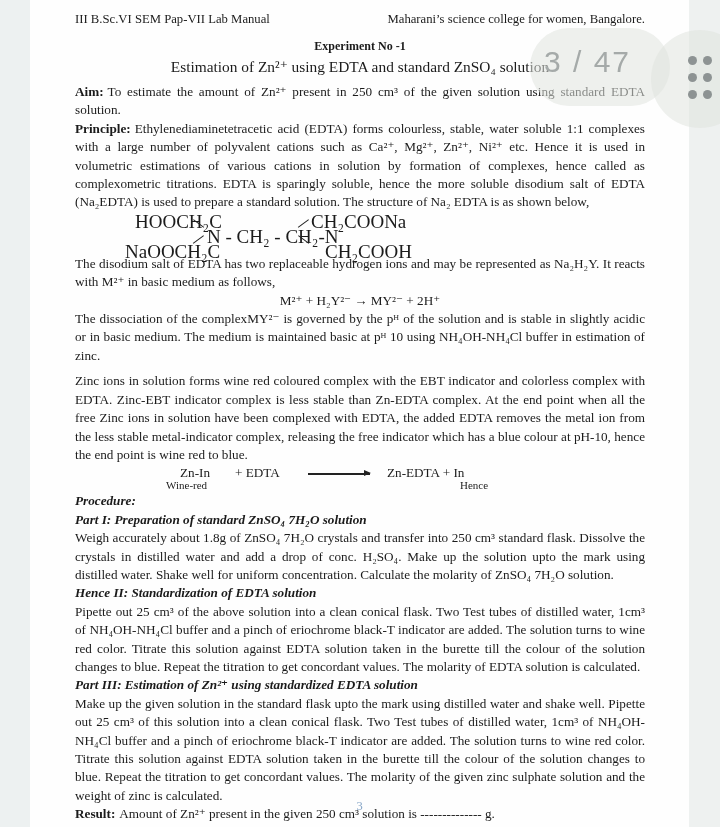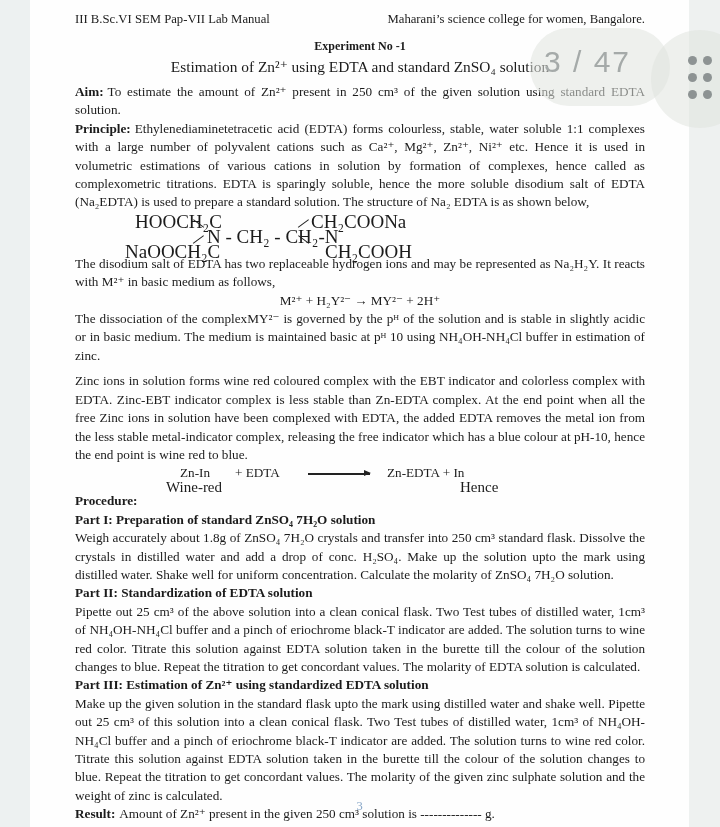--- a/index.html
+++ b/index.html
@@ -14,21 +14,21 @@
   .page { position:absolute; left:30px; right:31px; top:0; bottom:0; background:#fefefe;
           padding:11px 44px 0 45px; color:#1b1b1b; z-index:3; }
 
   .hdr { display:flex; justify-content:space-between; font-size:12.7px; line-height:16px; }
   .exp-no { text-align:center; font-weight:bold; font-size:12px; line-height:18px; margin-top:10px; }
   .doc-title { text-align:center; font-weight:normal; font-size:15.4px; line-height:20px; margin-top:2px; }
 
   p.body { font-size:13.2px; line-height:18.4px; text-align:justify; }
   p.body .lead { font-weight:bold; margin-right:4px; }
   .mt { margin-top:6px; }
-  .part-head { font-size:13.2px; line-height:18.4px; font-weight:bold; }
+  .part-head { font-size:13.2px; line-height:18.4px; font-weight:bold;font-style:italic; }
 
   
   .structure { position:relative; height:42px; margin-left:50px; font-size:19px; margin-top:1px; }
   .structure span { position:absolute; white-space:nowrap; }
   .s-tl { left:10px; top:-2px; }
   .s-tr { left:186px; top:-2px; }
   .s-mid { left:82px; top:13px; }
   .s-bl { left:0px;  top:28px; }
   .s-br { left:200px; top:28px; }
   .bond { position:absolute; width:13px; height:1.4px; background:#222; }
@@ -41,21 +41,21 @@
 
   
   .reaction { position:relative; height:27px; margin-left:105px; font-size:13.2px; margin-top:1px; }
   .reaction span { position:absolute; white-space:nowrap; }
   .r-reactant { left:0; top:0; }
   .r-edta { left:55px; top:0; }
   .r-product { left:207px; top:0; }
   .r-arrow { position:absolute; left:128px; top:8px; width:62px; height:1.5px; background:#222; }
   .r-arrow:after { content:""; position:absolute; right:-1px; top:-3.2px; border-left:7px solid #222;
                    border-top:3.9px solid transparent; border-bottom:3.9px solid transparent; }
-  .r-label { font-size:15px; top:14px; }
+  .r-label { font-size:11px; top:14px; }
   .r-label.wine { left:-14px; }
   .r-label.blue { left:280px; }
 
   .footer-num { position:absolute; left:50%; transform:translateX(-50%); bottom:13px;
                 color:#84a4c6; font-size:12.5px; }
 
   
   .blob { position:absolute; background:rgba(224,227,223,0.55); z-index:6; }
   .blob-indicator { left:530px; top:28px; width:140px; height:78px; border-radius:39px; }
   .blob-handle { left:651px; top:30px; width:98px; height:98px; border-radius:50%; }
@@ -115,21 +115,21 @@
       <span class="r-product">Zn-EDTA + In</span>
       <span class="r-label wine">Wine-red</span>
       <span class="r-label blue">Hence</span>
     </div>
 
     <div class="part-head">Procedure:</div>
 
     <div class="part-head">Part I: Preparation of standard ZnSO₄ 7H₂O solution</div>
     <p class="body">Weigh accurately about 1.8g of ZnSO₄ 7H₂O crystals and transfer into 250 cm³ standard flask. Dissolve the crystals in distilled water and add a drop of conc. H₂SO₄. Make up the solution upto the mark using distilled water. Shake well for uniform concentration. Calculate the molarity of ZnSO₄ 7H₂O solution.</p>
 
-    <div class="part-head">Part II: Standardization of EDTA solution</div>
+    <div class="part-head">Hence II: Standardization of EDTA solution</div>
     <p class="body">Pipette out 25 cm³ of the above solution into a clean conical flask. Two Test tubes of distilled water, 1cm³ of NH₄OH-NH₄Cl buffer and a pinch of eriochrome black-T indicator are added. The solution turns to wine red color. Titrate this solution against EDTA solution taken in the burette till the colour of the solution changes to blue. Repeat the titration to get concordant values. The molarity of EDTA solution is calculated.</p>
 
     <div class="part-head">Part III: Estimation of Zn²⁺ using standardized EDTA solution</div>
     <p class="body">Make up the given solution in the standard flask upto the mark using distilled water and shake well. Pipette out 25 cm³ of this solution into a clean conical flask. Two Test tubes of distilled water, 1cm³ of NH₄OH-NH₄Cl buffer and a pinch of eriochrome black-T indicator are added. The solution turns to wine red color. Titrate this solution against EDTA solution taken in the burette till the colour of the solution changes to blue. Repeat the titration to get concordant values. The molarity of the given zinc sulphate solution and the weight of zinc is calculated.</p>
 
     <p class="body"><span class="lead">Result:</span><span>Amount of Zn²⁺ present in the given 250 cm³ solution is -------------- g.</span></p>
 
     <div class="footer-num">3</div>
   </div>
 

